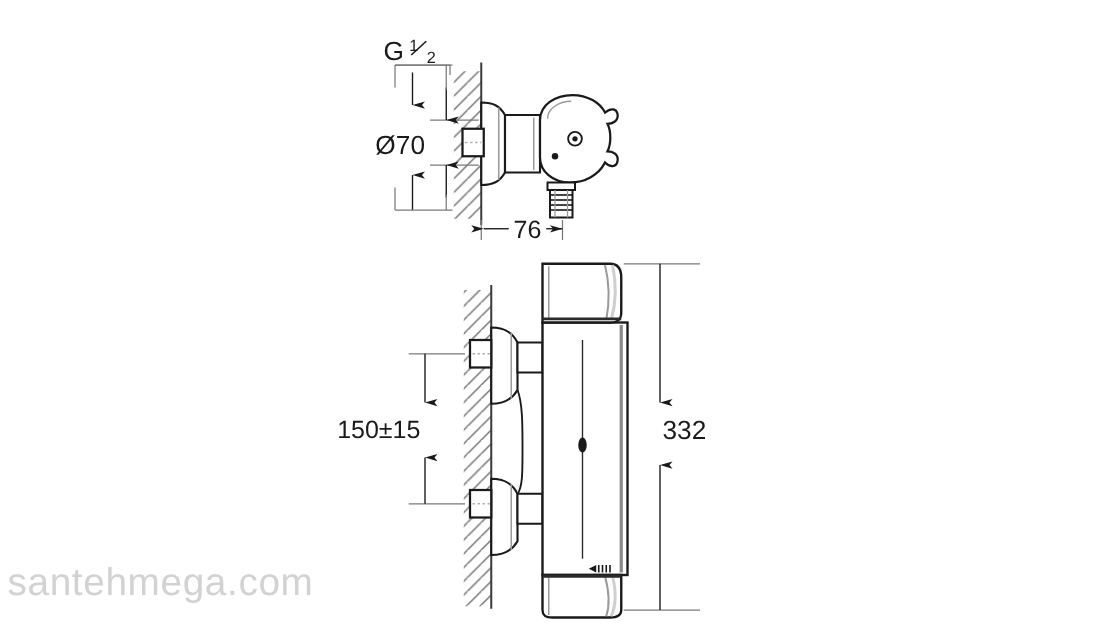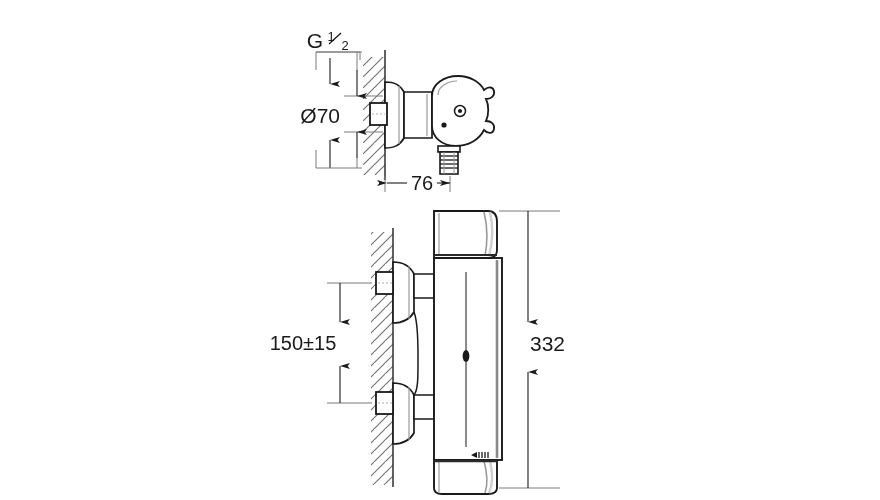--- a/index.html
+++ b/index.html
@@ -247,14 +247,15 @@
       <g>
         <line x1="499" y1="211" x2="560" y2="211" stroke="#7a7a7a" stroke-width="1"></line>
         <line x1="499" y1="488" x2="560" y2="488" stroke="#7a7a7a" stroke-width="1"></line>
         <line x1="528" y1="211" x2="528" y2="322" stroke="#1a1a1a" stroke-width="1.1" marker-end="url(#arrDown)"></line>
         <line x1="528" y1="488" x2="528" y2="372" stroke="#1a1a1a" stroke-width="1.1" marker-end="url(#arrUp)"></line>
         <text class="dim-text" x="530" y="351" font-size="21" text-anchor="start">332</text>
       </g>
     </g>
   </svg>
 
+  <div class="watermark-text">santehmega.com</div>
 
 </div>
 
 </body></html>

